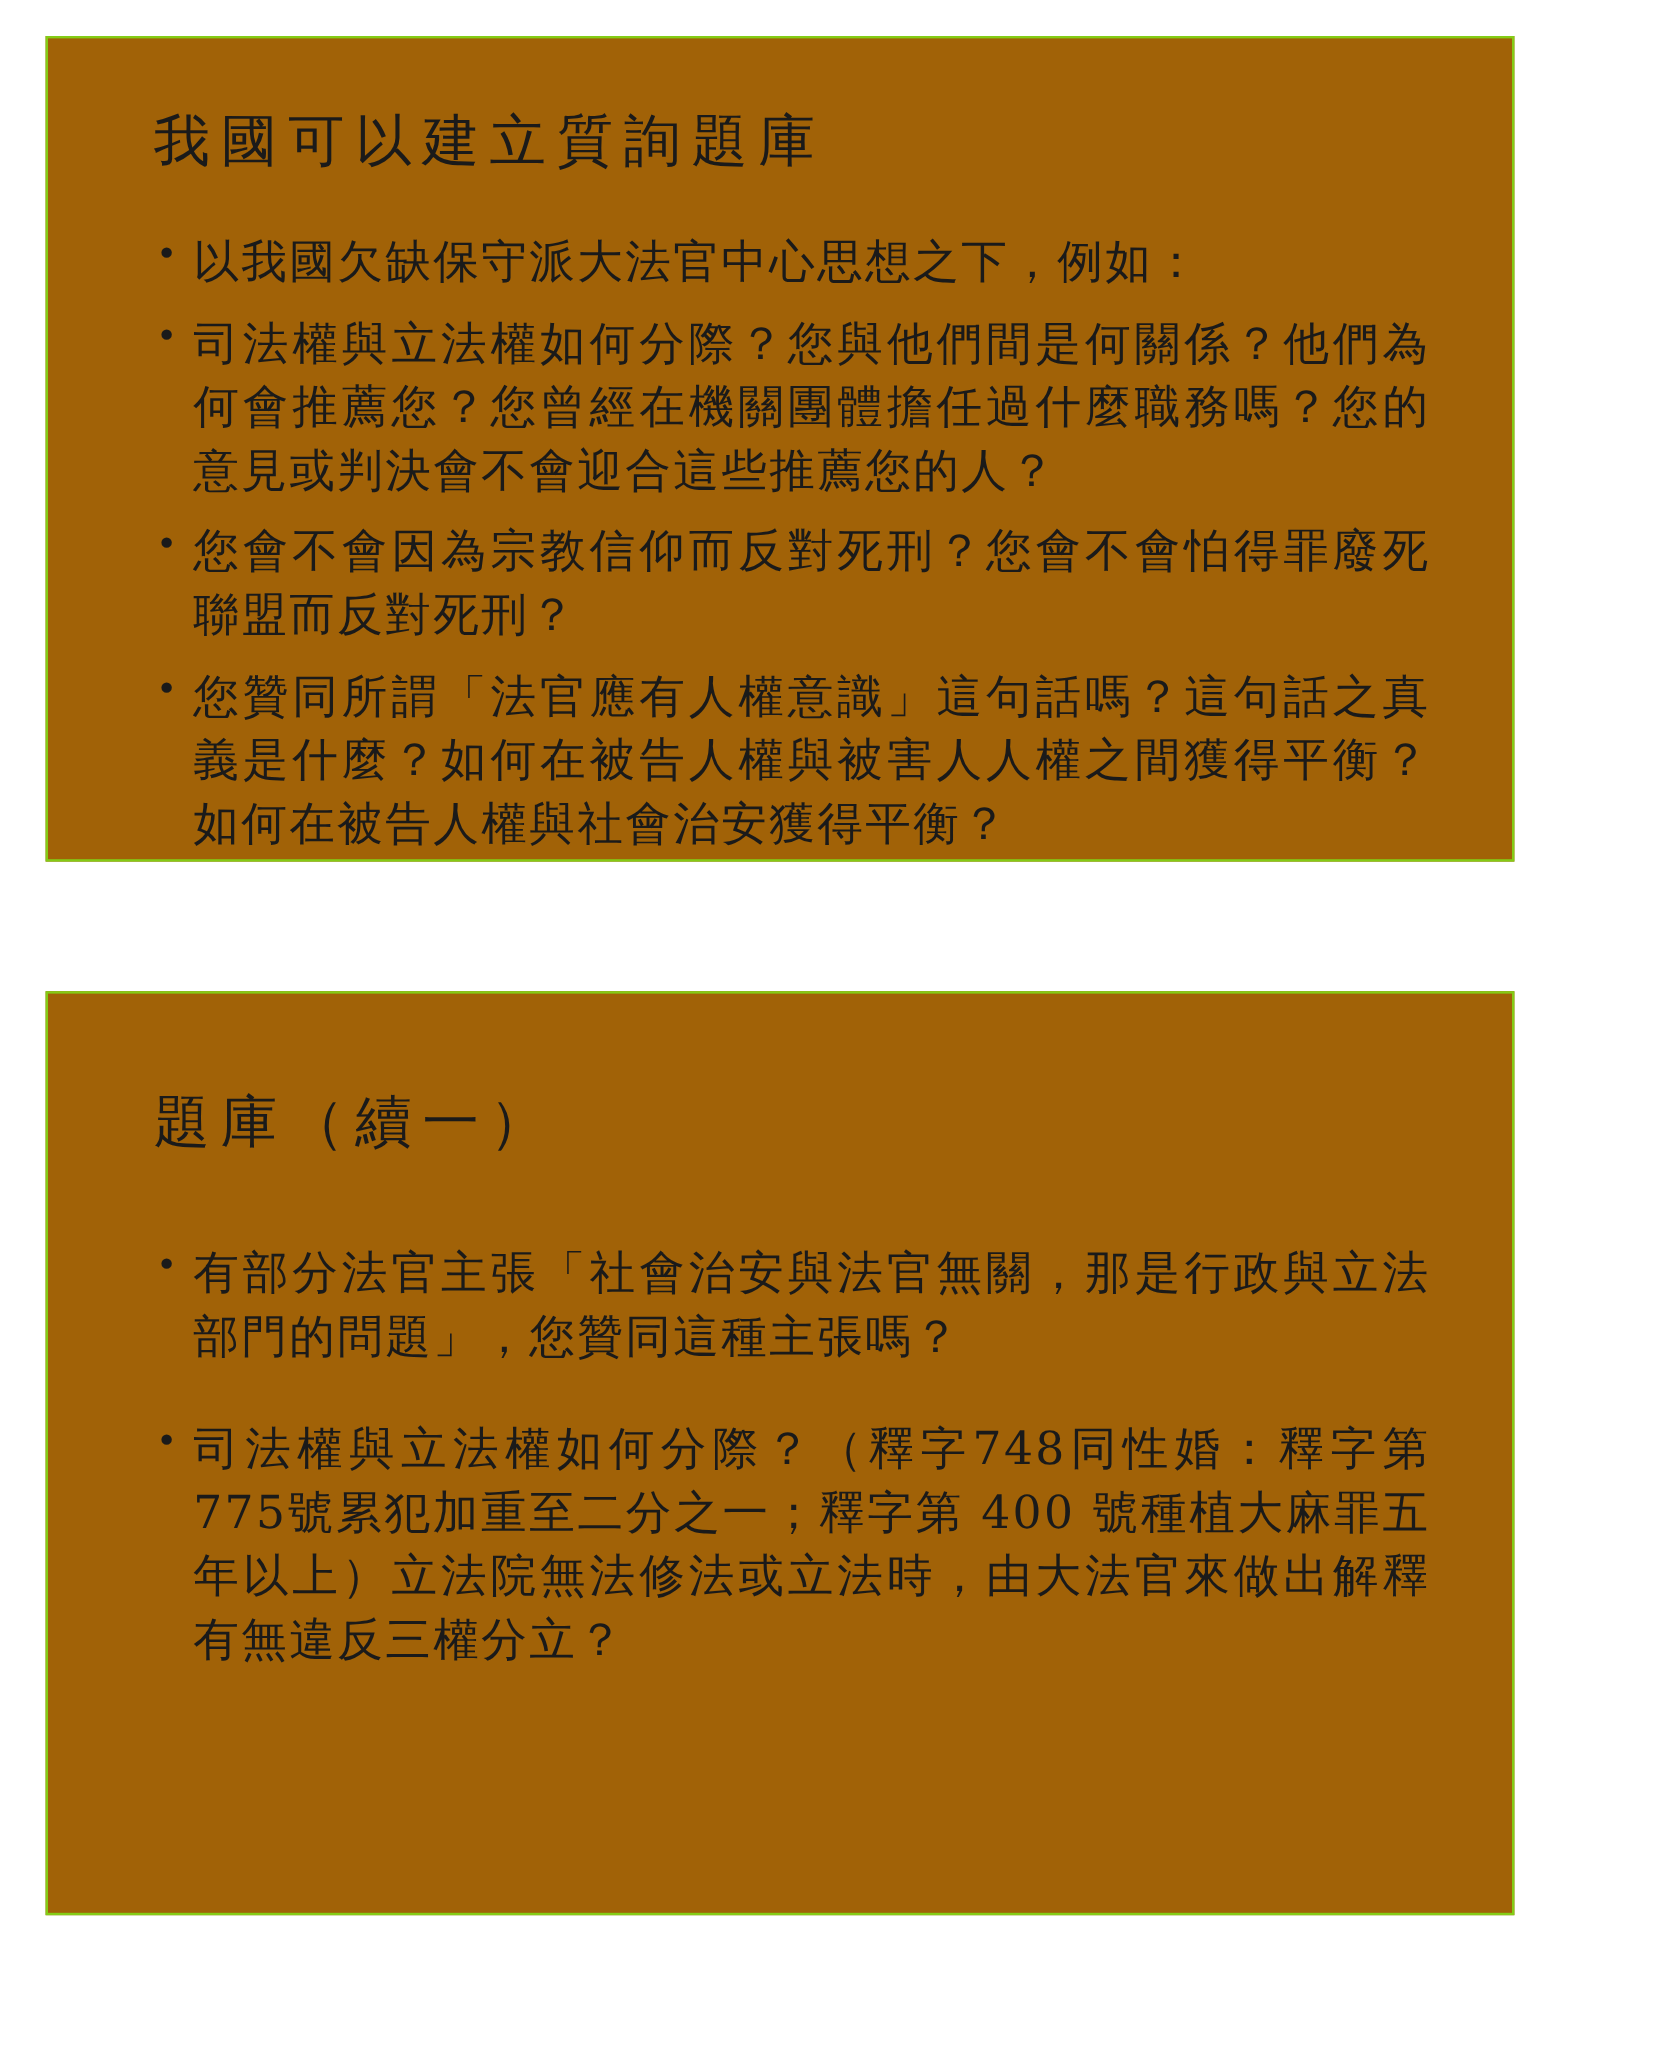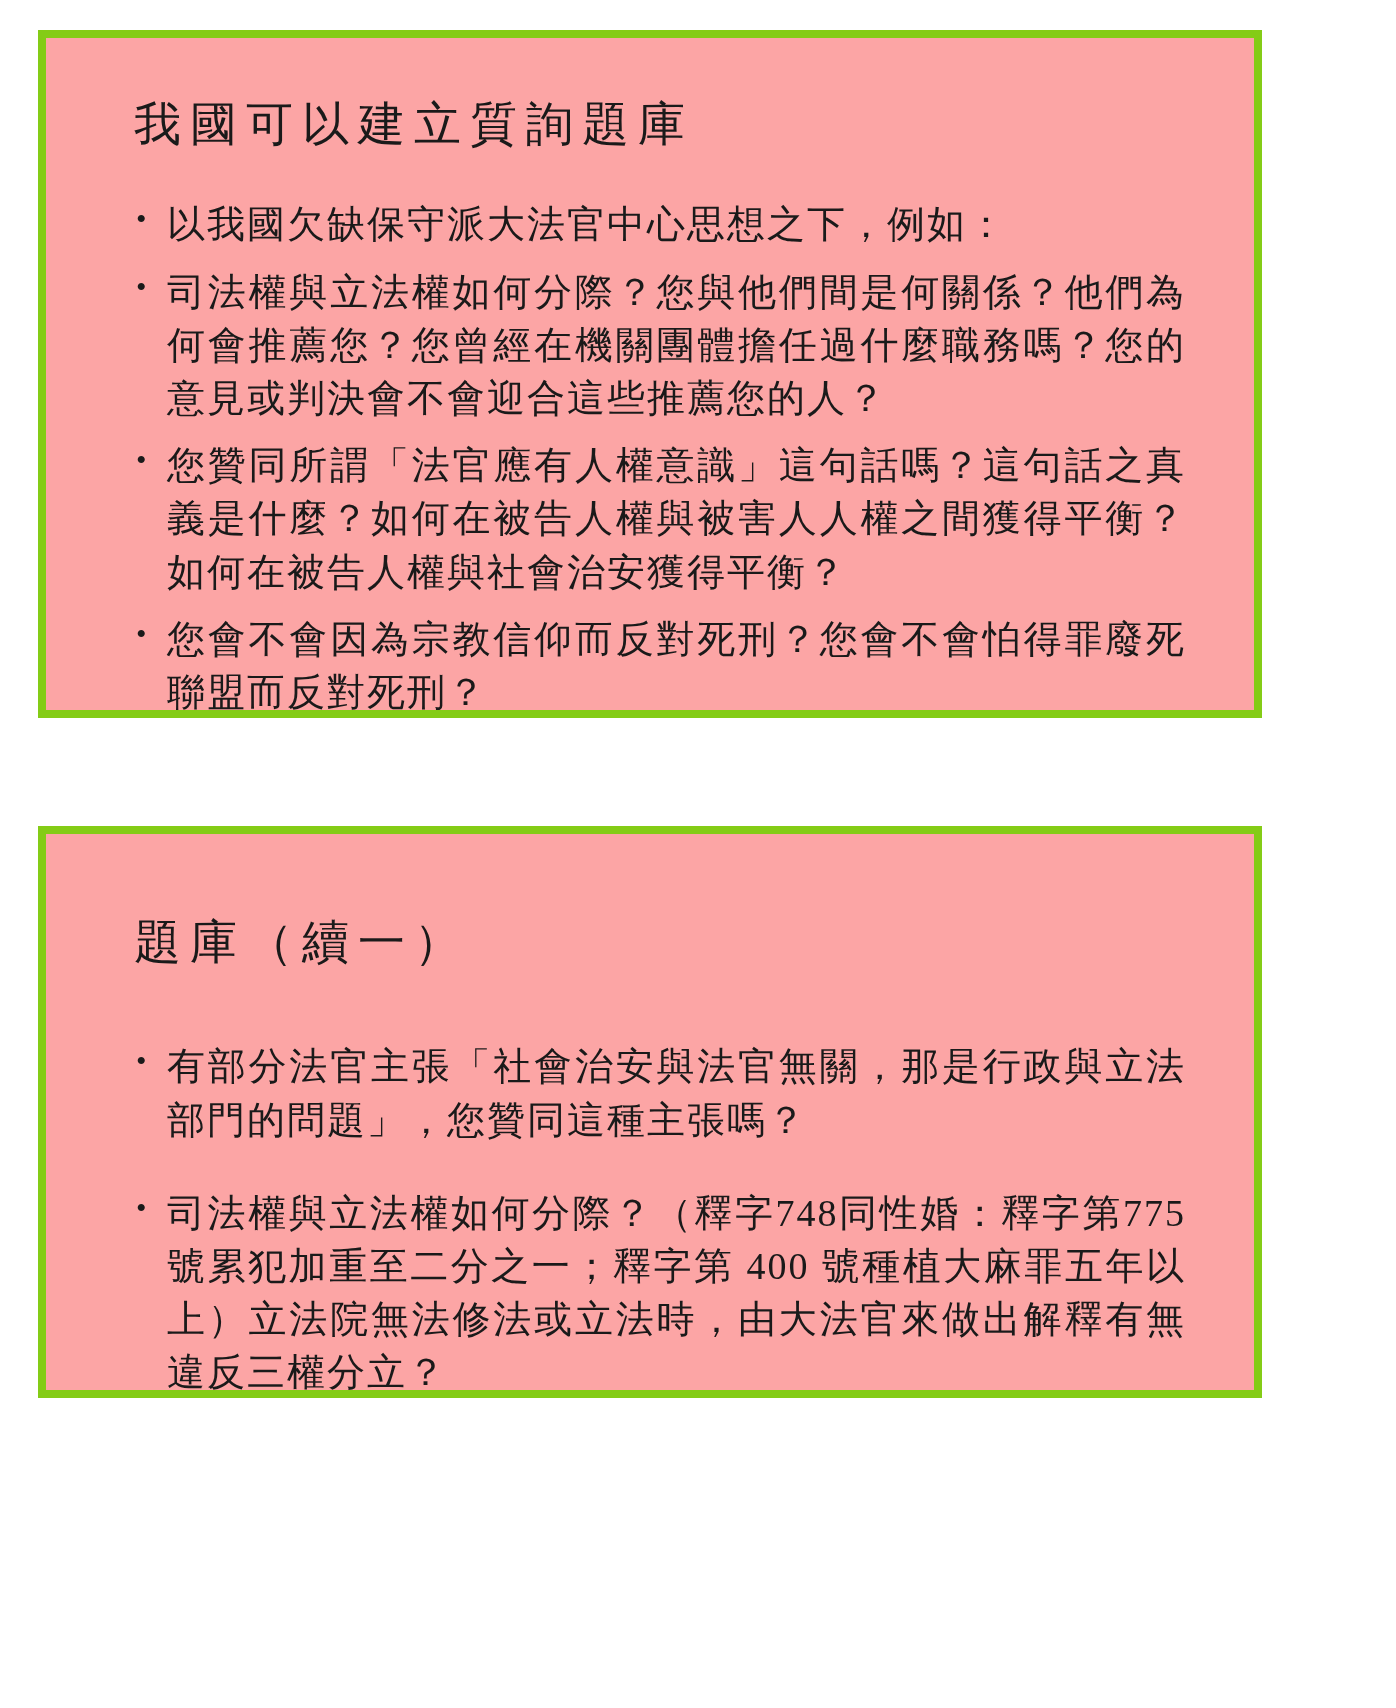--- a/index.html
+++ b/index.html
@@ -12,33 +12,32 @@
     width: 1396px;
     height: 1708px;
     background: #ffffff;
     font-family: "DejaVu Serif", "Liberation Serif", serif;
     color: #1a1a1a;
   }
   .slide {
     position: absolute;
     left: 38px;
     width: 1224px;
-    background: #fca5a5;
-    border: 8px solid #84cc16;
+    background: #a16207;
+    border: 2px solid #84cc16;
     box-sizing: border-box;
     overflow: hidden;
-    font-family: Liberation Serif, serif;
   }
   #slide1 {
     top: 30px;
     height: 688px;
   }
   #slide2 {
     top: 826px;
-    height: 572px;
+    height: 770px;
   }
   .slide-inner {
     padding: 58px 68px 0 88px;
   }
   .slide-title {
     font-size: 47px;
     font-weight: normal;
     letter-spacing: 9px;
     margin: 0 0 46px 0;
     line-height: 1.2;
@@ -77,22 +76,22 @@
 <body>
 
 <div class="page">
 
   <div class="slide" id="slide1">
     <div class="slide-inner">
       <h1 class="slide-title">我國可以建立質詢題庫</h1>
       <ul class="bullet-list">
         <li>以我國欠缺保守派大法官中心思想之下，例如：</li>
         <li>司法權與立法權如何分際？您與他們間是何關係？他們為何會推薦您？您曾經在機關團體擔任過什麼職務嗎？您的意見或判決會不會迎合這些推薦您的人？</li>
+        <li>您會不會因為宗教信仰而反對死刑？您會不會怕得罪廢死聯盟而反對死刑？</li>
         <li>您贊同所謂「法官應有人權意識」這句話嗎？這句話之真義是什麼？如何在被告人權與被害人人權之間獲得平衡？如何在被告人權與社會治安獲得平衡？</li>
-        <li>您會不會因為宗教信仰而反對死刑？您會不會怕得罪廢死聯盟而反對死刑？</li>
       </ul>
     </div>
   </div>
 
   <div class="slide" id="slide2">
     <div class="slide-inner">
       <h1 class="slide-title">題庫（續一）</h1>
       <ul class="bullet-list">
         <li>有部分法官主張「社會治安與法官無關，那是行政與立法部門的問題」，您贊同這種主張嗎？</li>
         <li>司法權與立法權如何分際？（釋字748同性婚：釋字第775號累犯加重至二分之一；釋字第 400 號種植大麻罪五年以上）立法院無法修法或立法時，由大法官來做出解釋有無違反三權分立？</li>

